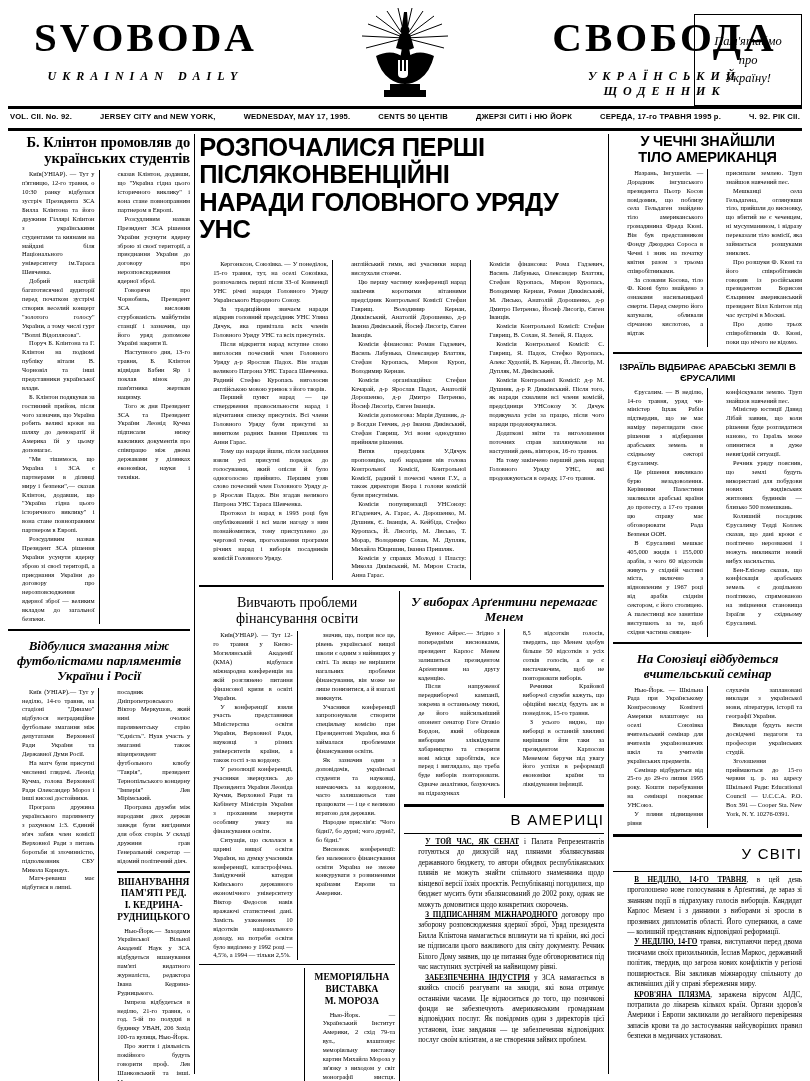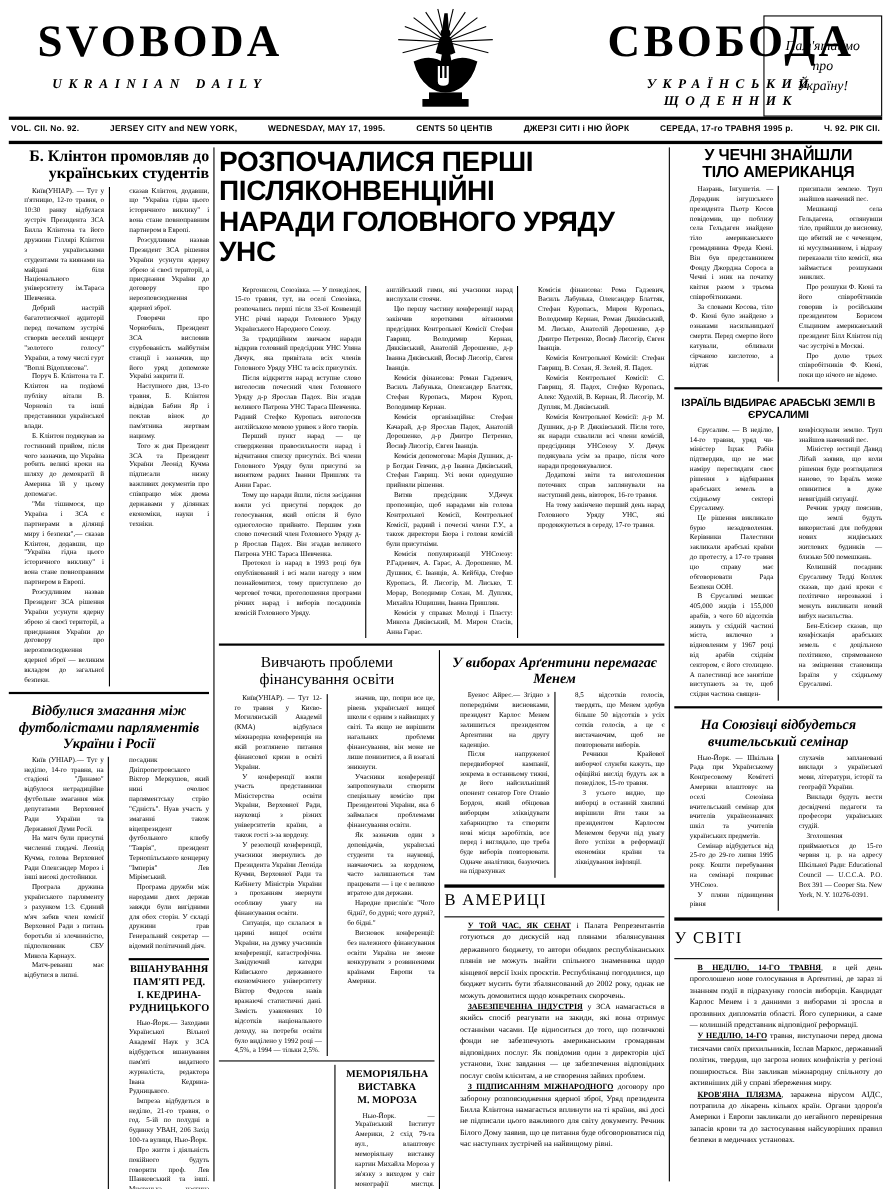--- a/index.html
+++ b/index.html
@@ -80,22 +80,22 @@
     font-family: "Liberation Serif", serif;
     font-style: italic; font-size: 13px; line-height: 1.15;
     text-align: center; margin: 4px 0 4px;
   }
   h3.hl-serif-sm {
     font-family: "Liberation Serif", serif;
     font-weight: bold; font-size: 9.4px; line-height: 1.25;
     text-align: center; margin: 4px 0 3px;
   }
   h3.sec-sans {
-    font-family: Liberation Serif, serif;
-    font-weight: normal; font-size: 15px; text-align: left;
+    font-family: Liberation Sans, sans-serif;
+    font-weight: normal; font-size: 15px; text-align: right;
     letter-spacing: 1.2px; margin: 4px 0 5px;
   }
   h3.hl-plain {
     font-family: "Liberation Serif", serif;
     font-size: 14px; font-weight: normal; line-height: 1.15;
     text-align: center; margin: 4px 0 4px;
   }
 
   
   .txt {
@@ -335,22 +335,22 @@
               <p>Речники Крайової виборчої служби кажуть, що офіційні вислід будуть аж в понеділок, 15-го травня.</p>
               <p>З усього видно, що виборці в останній хвилині вирішили йти таки за президентом Карлосом Менемом беручи під увагу його успіхи в реформації економіки країни та ліквідування інфляції.</p>
             </div>
           </div>
 
           <div class="sep-heavy"></div>
           <h3 class="sec-sans">В АМЕРИЦІ</h3>
           <div class="sep-thin"></div>
           <div class="txt wide">
             <p><b>У ТОЙ ЧАС, ЯК СЕНАТ</b><span> і Палата Репрезентантів готуються до дискусій над плянами збалянсування державного бюджету, то автори обидвох республіканських плянів не можуть знайти спільного знаменника щодо кінцевої версії їхніх проєктів. Республіканці погодилися, що бюджет мусить бути збалянсований до 2002 року, однак не можуть домовитися щодо конкретних скорочень.</span></p>
+            <p><b>З ПІДПИСАННЯМ МІЖНАРОДНОГО</b><span> договору про заборону розповсюдження ядерної зброї, Уряд президента Билла Клінтона намагається вплинути на ті країни, які досі не підписали цього важливого для світу документу. Речник Білого Дому заявив, що це питання буде обговорюватися під час наступних зустрічей на найвищому рівні.</span></p>
             <p><b>ЗАБЕЗПЕЧЕННА ІНДУСТРІЯ</b><span> у ЗСА намагається в якийсь спосіб реагувати на закиди, які вона отримує останніми часами. Це відноситься до того, що позичкові фонди не забезпечують американським громадянам відповідних послуг. Як повідомив один з директорів цієї установи, їхнє завдання — це забезпечення відповідних послуг своїм клієнтам, а не створення зайвих проблем.</span></p>
-            <p><b>З ПІДПИСАННЯМ МІЖНАРОДНОГО</b><span> договору про заборону розповсюдження ядерної зброї, Уряд президента Билла Клінтона намагається вплинути на ті країни, які досі не підписали цього важливого для світу документу. Речник Білого Дому заявив, що це питання буде обговорюватися під час наступних зустрічей на найвищому рівні.</span></p>
           </div>
         </div>
       </div>
     </div>
 
     <div class="vrule"></div>
 
     <div class="zone zone-right">
 
       <h2 class="hl-sans">

